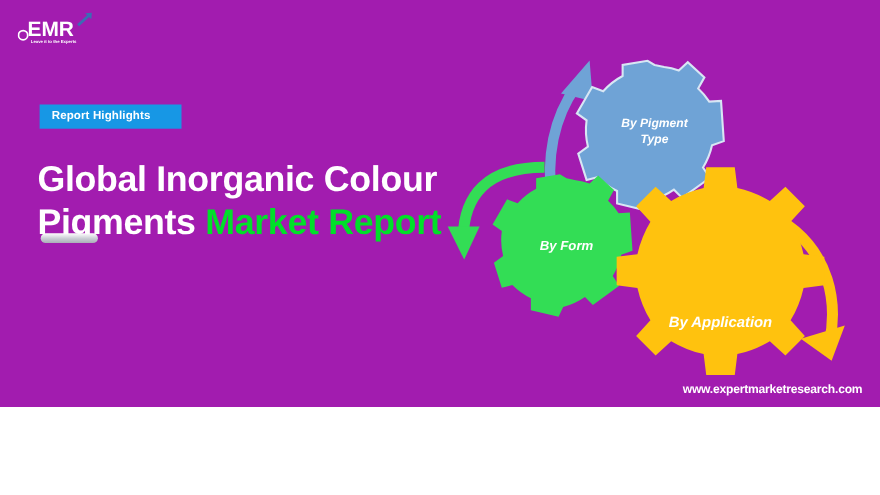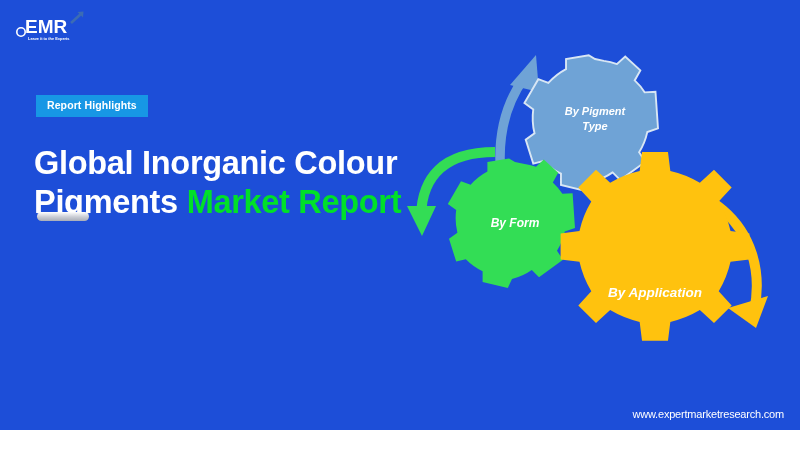--- a/index.html
+++ b/index.html
@@ -5,22 +5,22 @@
   html, body {
     margin: 0;
     padding: 0;
   }
   body {
     font-family: "Liberation Sans", sans-serif;
   }
   #infographic {
     position: relative;
     width: 800px;
-    height: 430px;
-    background: #1d4ed8;
+    height: 370px;
+    background: #a21caf;
     overflow: hidden;
   }
 
   
   .logo {
     position: absolute;
     left: 16px;
     top: 9px;
     width: 75px;
     height: 34px;
@@ -30,21 +30,21 @@
   
   .badge {
     position: absolute;
     left: 36px;
     top: 95px;
     background: #1797E5;
     color: #ffffff;
     font-size: 10.5px;
     font-weight: bold;
     letter-spacing: 0.1px;
-    padding: 5px 11px 6px 11px;
+    padding: 5px 28px 6px 11px;
     line-height: 1;
   }
 
   
   .title {
     position: absolute;
     left: 34px;
     top: 122px;
     width: 400px;
     font-size: 32.5px;
@@ -78,21 +78,21 @@
     color: #ffffff;
   }
 
   
   .footer-url {
     position: absolute;
     right: 16px;
     bottom: 10px;
     color: #ffffff;
     font-size: 11px;
-    font-weight: normal;
+    font-weight: bold;
     letter-spacing: -0.2px;
   }
 
   
   .gears {
     position: absolute;
     left: 400px;
     top: 0;
     width: 400px;
     height: 450px;

